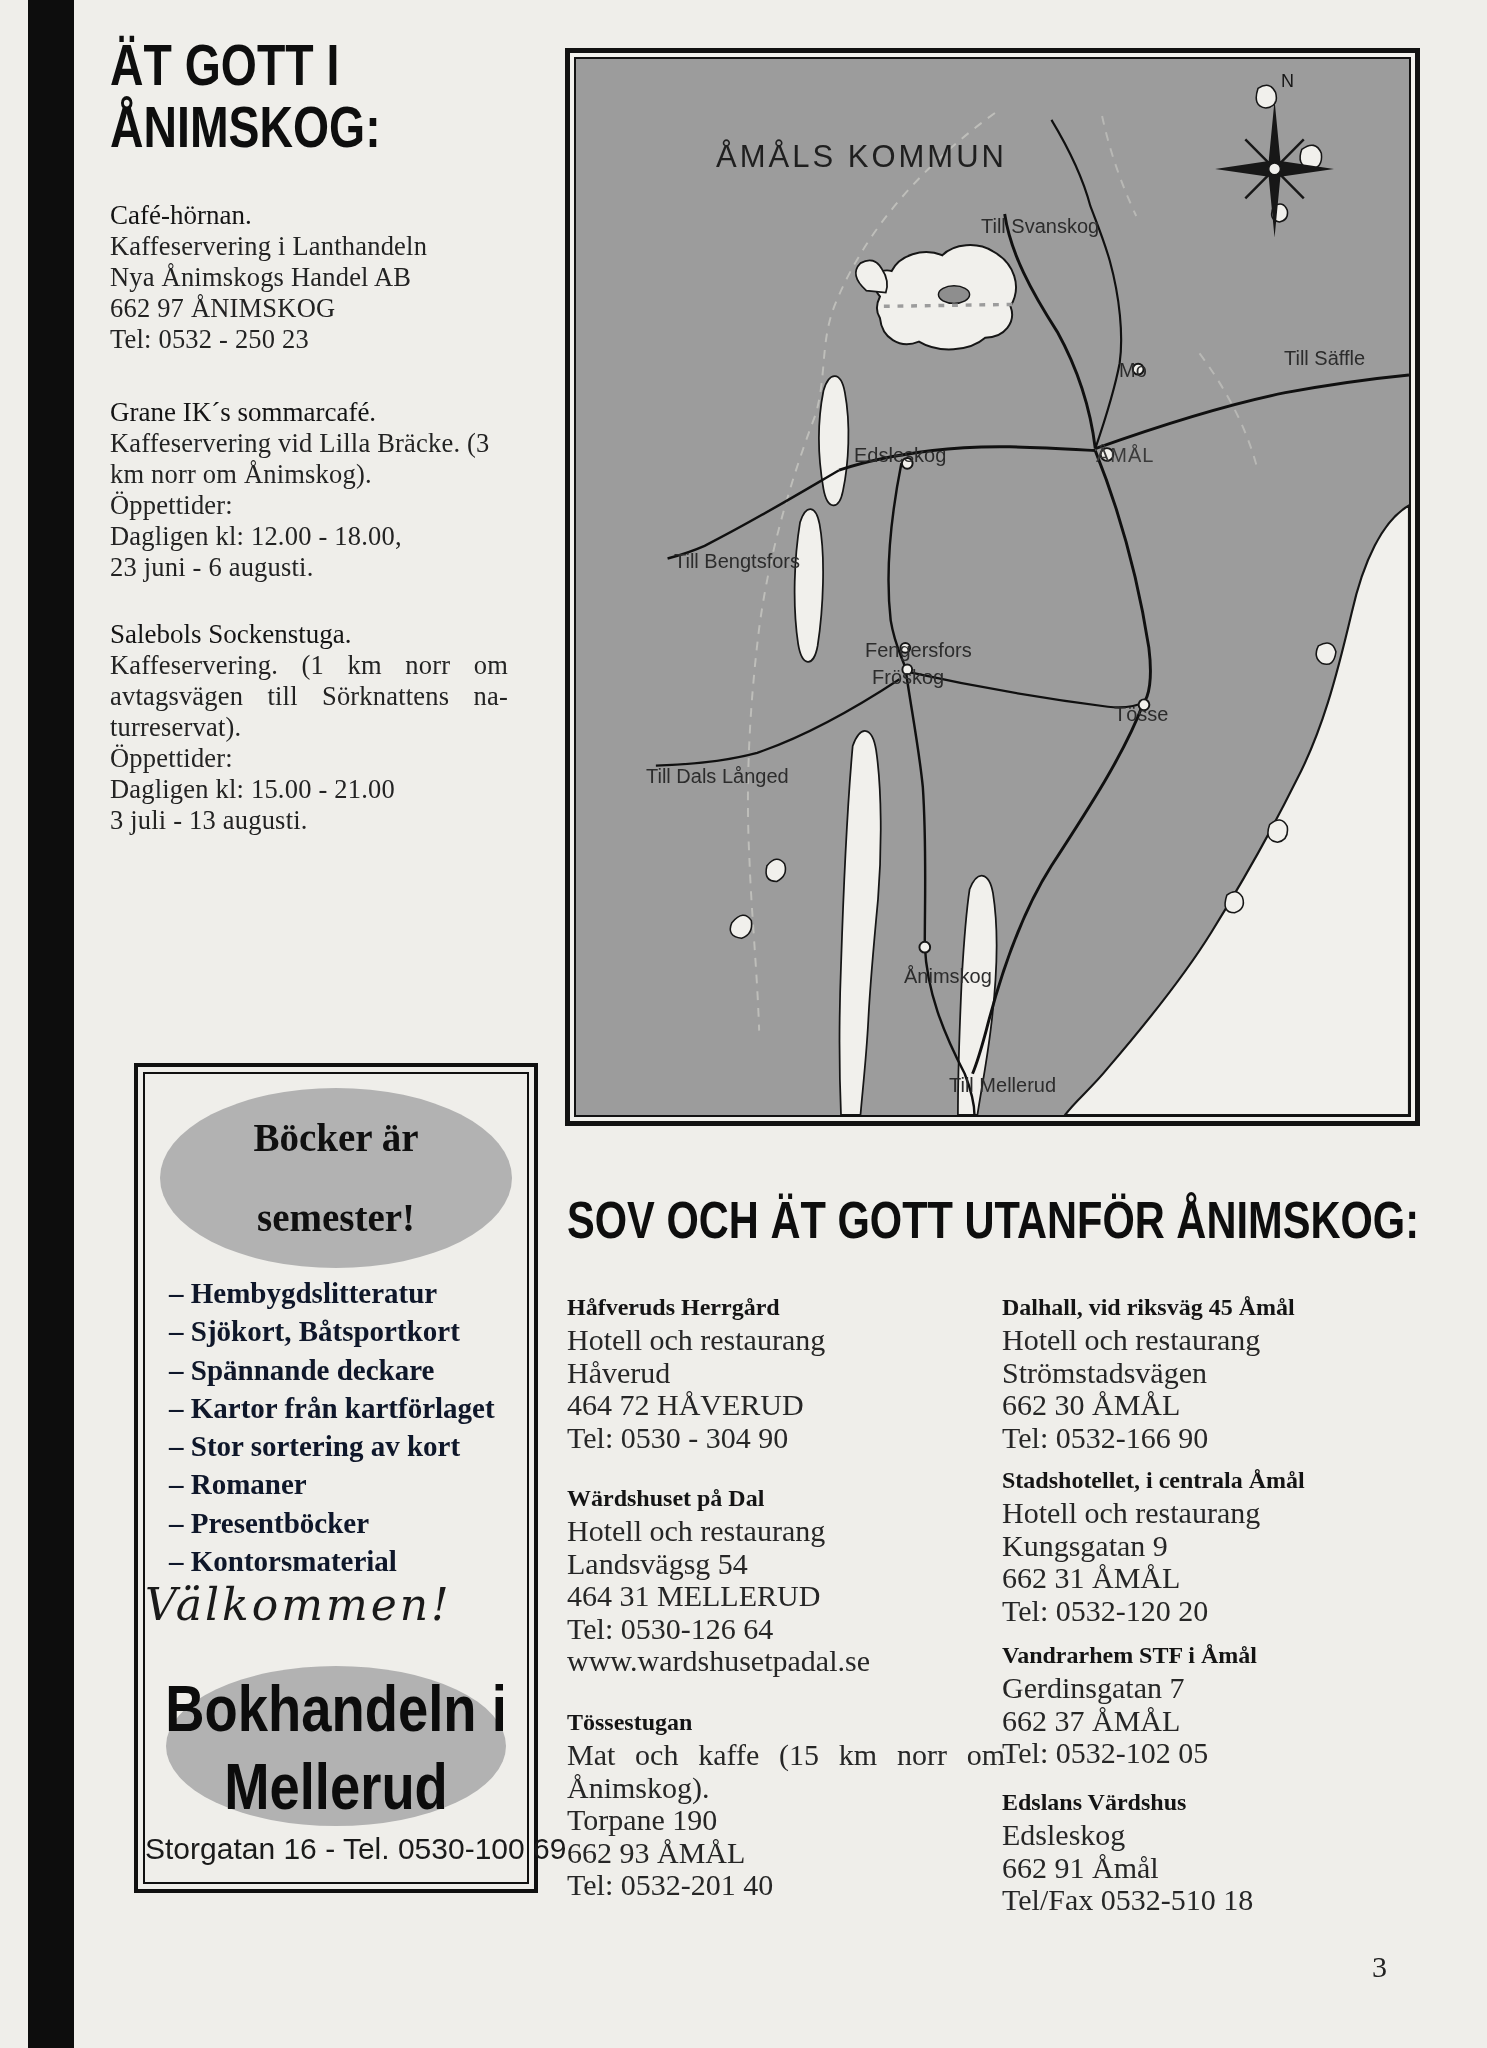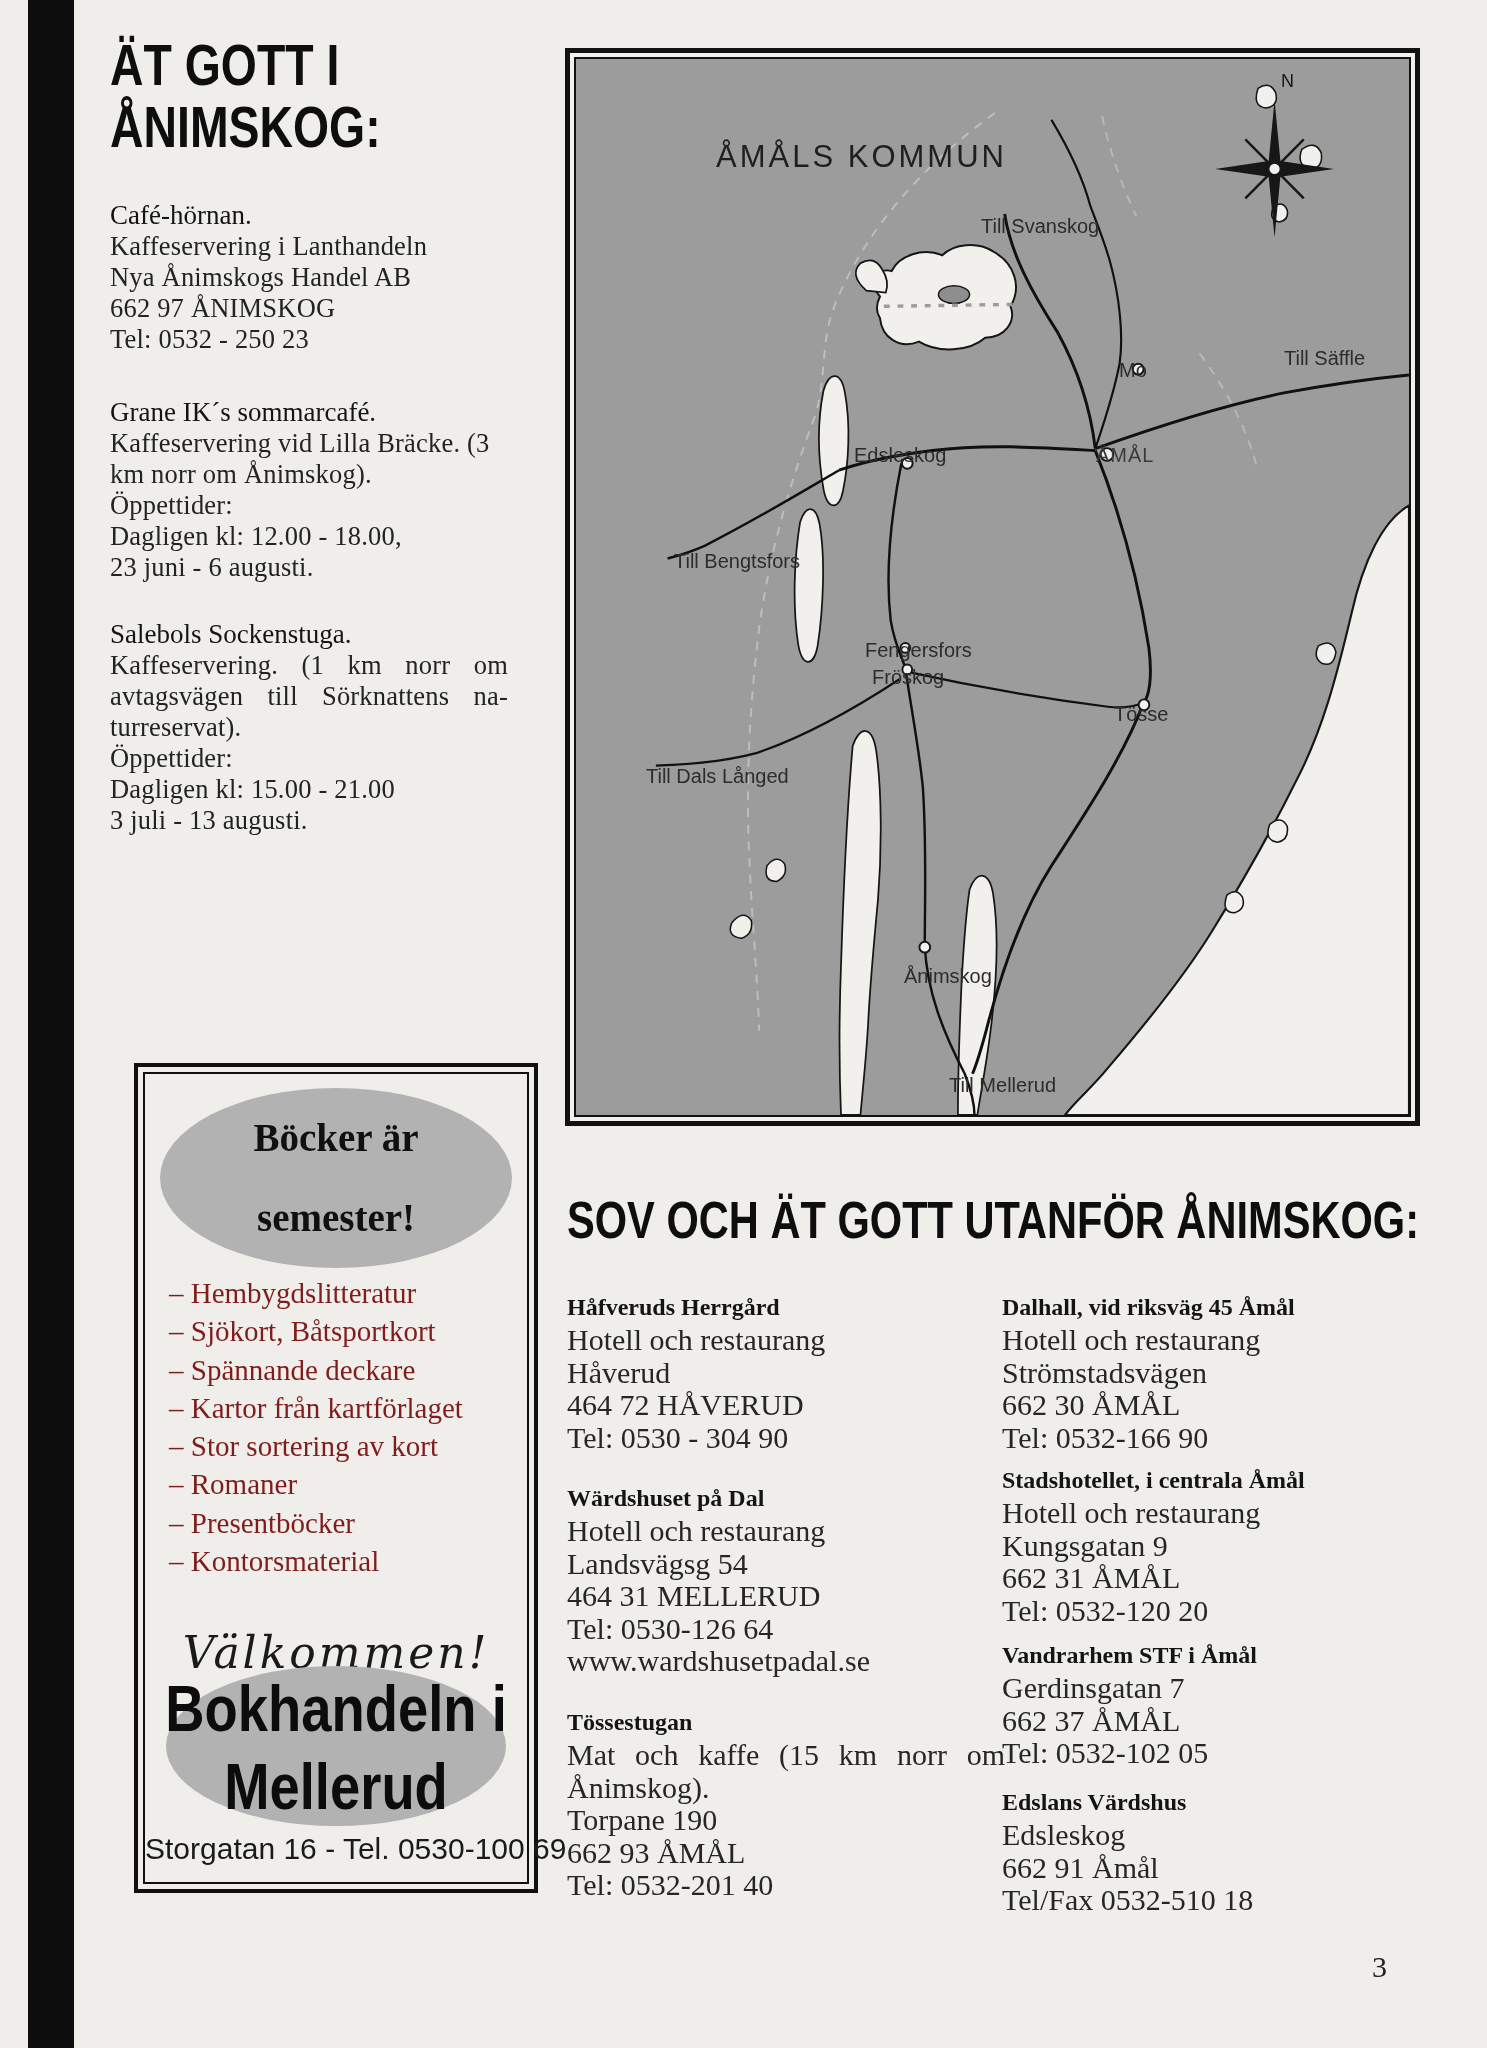--- a/index.html
+++ b/index.html
@@ -32,23 +32,23 @@
 
   
   .ad-box{position:absolute;left:134px;top:1063px;width:404px;height:830px;box-sizing:border-box;
       border:4px solid #101010;padding:5px;background:#efeeea;}
   .ad-inner{position:relative;width:100%;height:100%;box-sizing:border-box;border:2px solid #101010;}
   .ad-ellipse1{position:absolute;left:50%;top:14px;transform:translateX(-50%);width:352px;height:180px;
       background:#b2b2b2;border-radius:50%;display:flex;flex-direction:column;align-items:center;justify-content:center;}
   .ad-ellipse1 .hl{font-family:"Liberation Serif",serif;font-weight:bold;font-size:39px;line-height:80px;
       color:#101010;white-space:nowrap;}
   .ad-items{position:absolute;left:24px;top:200px;}
-  .bi{font-family:"Liberation Serif",serif;font-weight:normal;font-size:29px;line-height:38.3px;color:#7f1d1d;white-space:nowrap;}
-  .welcome{position:absolute;left:0;top:505px;width:100%;text-align:center;
-      font-family:"DejaVu Serif",serif;font-style:italic;font-size:44px;letter-spacing:3px;color:#1a1a1a;margin-top:48px;}
+  .bi{font-family:"Liberation Serif",serif;font-weight:bold;font-size:29px;line-height:38.3px;color:#0f172a;white-space:nowrap;}
+  .welcome{position:absolute;left:0;top:505px;width:100%;text-align:left;
+      font-family:"DejaVu Serif",serif;font-style:italic;font-size:44px;letter-spacing:3px;color:#1a1a1a;}
   .ad-ellipse2{position:absolute;left:50%;top:592px;transform:translateX(-50%);width:340px;height:160px;
       background:#b2b2b2;border-radius:50%;}
   .shop-lines{position:absolute;left:50%;top:596px;transform:translateX(-50%);text-align:center;white-space:nowrap;}
   .shop-lines .sl{font-family:"Liberation Sans",sans-serif;font-weight:bold;font-size:64px;line-height:78px;
       color:#0c0c0c;transform:scaleX(.85);transform-origin:center top;}
   .ad-address{position:absolute;left:0;top:758px;width:100%;text-align:right;
       font-family:Liberation Sans, sans-serif;font-size:30px;color:#1a1a1a;white-space:nowrap;}
 
   
   .bottom-heading{position:absolute;left:567px;top:1194px;margin:0;

